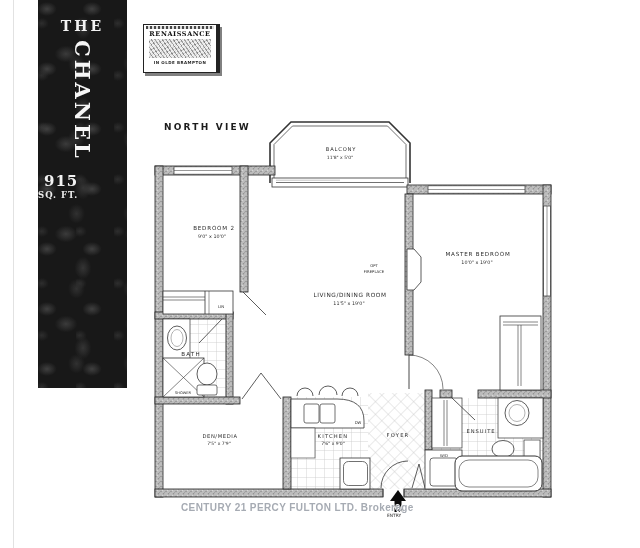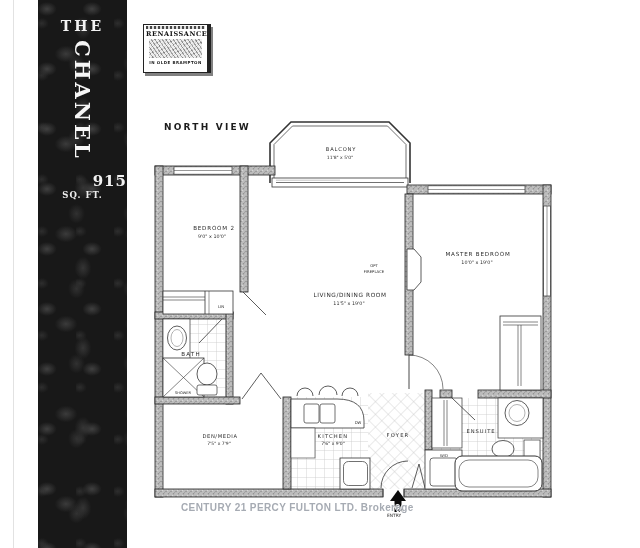--- a/index.html
+++ b/index.html
@@ -1,42 +1,42 @@
 <!DOCTYPE html>
 <html><head>
 <meta charset="utf-8">
 <style>
   html,body{margin:0;padding:0;background:#fff;}
   .page{position:relative;width:640px;height:548px;background:#ffffff;overflow:hidden;
         font-family:"DejaVu Sans",sans-serif;}
   .edge-line{position:absolute;left:13px;top:0;width:1px;height:548px;background:#e2e2e2;}
 
   
-  .sidebar{position:absolute;left:38px;top:0;width:89px;height:548px;
+  .sidebar{position:absolute;left:38px;top:0;width:89px;height:388px;
     background:
       radial-gradient(ellipse 14px 10px at 20% 15%, #404040 0%, rgba(64,64,64,0) 70%),
       radial-gradient(ellipse 12px 16px at 75% 35%, #353535 0%, rgba(53,53,53,0) 70%),
       radial-gradient(ellipse 16px 12px at 40% 60%, #3b3b3b 0%, rgba(59,59,59,0) 70%),
       radial-gradient(ellipse 12px 14px at 70% 85%, #313131 0%, rgba(49,49,49,0) 70%),
       radial-gradient(ellipse 10px 8px at 10% 45%, #2e2e2e 0%, rgba(46,46,46,0) 70%),
       #181818;
     background-size:45px 60px,60px 80px,70px 90px,55px 75px,38px 52px,auto;
     background-repeat:repeat;}
   .side-the{position:absolute;top:18px;left:0;width:100%;text-align:center;color:#f2f2f2;
     font-family:"DejaVu Serif",serif;font-weight:700;font-size:14px;letter-spacing:3px;}
   .side-name{position:absolute;top:40px;left:50%;transform:translateX(-50%);
     writing-mode:vertical-rl;text-orientation:sideways;height:136px;
     color:#f7f7f7;font-family:"DejaVu Serif",serif;font-weight:700;font-size:21px;letter-spacing:3px;}
-  .side-area{position:absolute;top:172px;left:0;width:100%;text-align:right;color:#f2f2f2;
-    font-family:"DejaVu Serif",serif;font-weight:700;font-size:15px;letter-spacing:1px;}
-  .side-areaunit{position:absolute;top:190px;left:0;width:100%;text-align:center;color:#ededed;
+  .side-area{position:absolute;top:172px;left:0;width:100%;text-align:left;color:#f2f2f2;
+    font-family:"DejaVu Serif",serif;font-weight:700;font-size:15px;letter-spacing:1px;padding-left:6px;}
+  .side-areaunit{position:absolute;top:190px;left:0;width:100%;text-align:left;color:#ededed;
     font-family:"DejaVu Serif",serif;font-weight:700;font-size:8.5px;letter-spacing:1px;}
 
   
-  .logo{position:absolute;left:143px;top:24px;width:68px;height:49px;background:#fff;
+  .logo{position:absolute;left:143px;top:24px;width:77px;height:49px;background:#fff;
     border:1px solid #222;border-right-width:4px;box-shadow:2px 3px 0 rgba(25,25,25,.55);
     box-sizing:border-box;text-align:center;padding:1px 2px;}
   .logo-deco{height:3px;background:repeating-linear-gradient(90deg,#474747 0 2px,#dcdcdc 2px 4px);margin-bottom:1px;}
   .logo-title{font-family:"DejaVu Serif",serif;font-weight:700;font-size:6.5px;letter-spacing:.6px;color:#101010;}
   .logo-art{height:19px;margin:1px 3px;
     background:
       repeating-linear-gradient(55deg, rgba(90,90,90,.55) 0 1px, rgba(232,232,232,.65) 1px 3px),
       repeating-linear-gradient(-40deg, rgba(120,120,120,.5) 0 1px, rgba(246,246,246,.7) 1px 4px);}
   .logo-sub{font-family:"DejaVu Sans",sans-serif;font-weight:700;font-size:4px;letter-spacing:.45px;color:#1c1c1c;margin-top:2px;}
 

